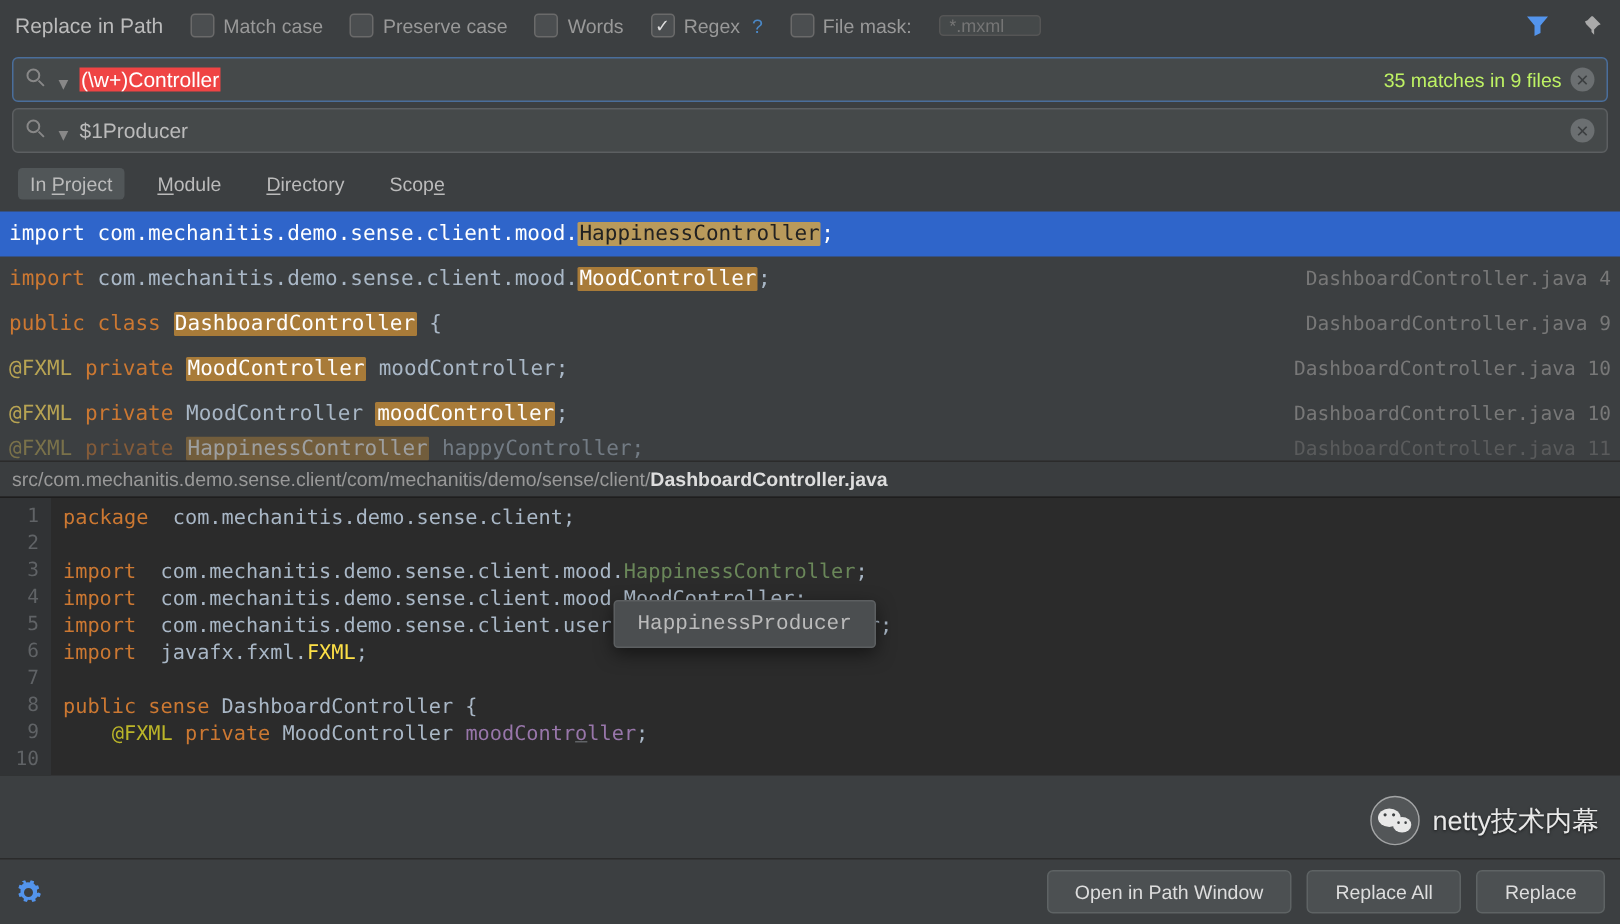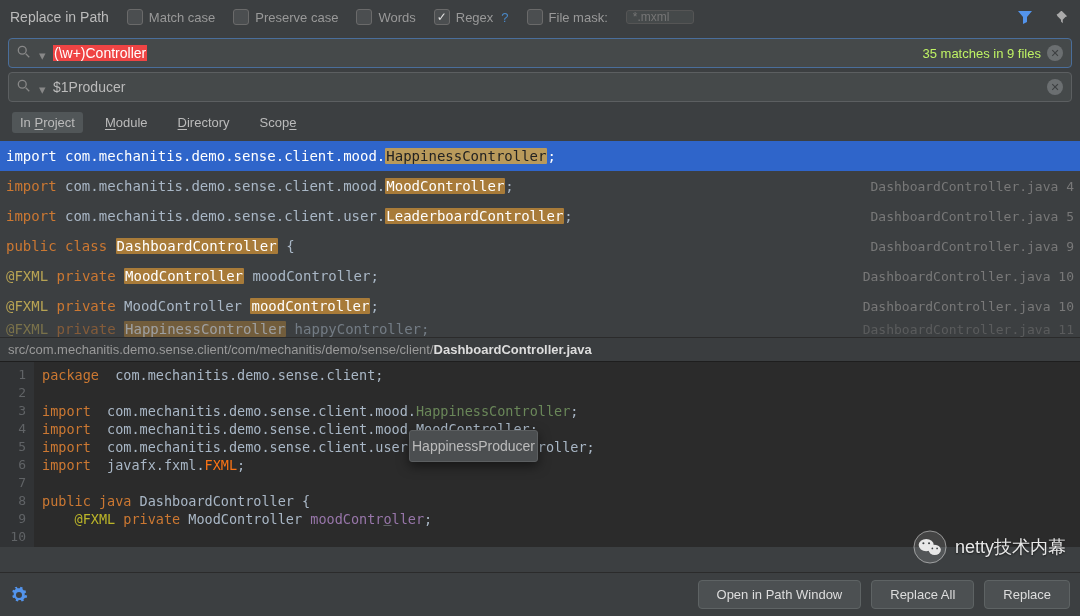--- a/index.html
+++ b/index.html
@@ -104,31 +104,31 @@
     background: #313335; color: #606366; text-align: right;
     padding: 4px 8px 4px 4px; font-family: "Menlo","Consolas",monospace;
     font-size: 13px; line-height: 18px; width: 34px;
   }
   .code {
     padding: 4px 8px; font-family: "Menlo","Consolas",monospace;
     font-size: 13.5px; line-height: 18px; color: #a9b7c6; flex:1;
     position: relative;
   }
   .c-kw { color: #cc7832; }
-  .c-fxml { color: #f97316; }
+  .c-fxml { color: #fde047; }
   .c-comment { color: #808080; }
   .c-ann { color: #bbb529; }
   .c-happy { color: #6a8759; }
   .c-ul { text-decoration: underline; text-decoration-color: #606366; }
   .tooltip {
     position: absolute; left: 375px; top: 68px;
     background: #4b4e50; border: 1px solid #5c5f61; border-radius: 3px;
-    padding: 6px 2px; color: #bbbbbb; font-size: 14px;
+    padding: 6px 15px; color: #bbbbbb; font-size: 14px;
     box-shadow: 0 4px 12px rgba(0,0,0,0.5);
-    font-family: Liberation Sans, sans-serif;
+    font-family: Liberation Mono, monospace;
   }
 
   
   .footer {
     position: absolute; bottom: 0; left: 0; right: 0;
     height: 44px; background: #3c3f41;
     border-top: 1px solid #2b2b2b;
     display: flex; align-items: center; padding: 0 10px; gap: 10px;
   }
   .gear { color: #5394ec; width:18px; height:18px; display:inline-flex; align-items:center; justify-content:center; }
@@ -224,24 +224,20 @@
   <span class="scope-tab"><span>Scop</span><span class="mn">e</span><span></span></span>
 </div>
 
 <div class="results">
   <div class="res-row selected">
     <span class="res-left"><span class="kw-import">import</span><span class="pkg"> com.mechanitis.demo.sense.client.mood.</span><span class="hl">HappinessController</span><span>;</span></span>
   </div>
   <div class="res-row">
     <span class="res-left"><span class="kw-import">import</span><span class="pkg"> com.mechanitis.demo.sense.client.mood.</span><span class="hl">MoodController</span><span>;</span></span>
     <span class="res-right"><span>DashboardController.java</span> <span>4</span></span>
-  </div>
-  <div class="res-row">
-    <span class="res-left"><span class="kw-import">import</span><span class="pkg"> com.mechanitis.demo.sense.client.user.</span><span class="hl">LeaderboardController</span><span>;</span></span>
-    <span class="res-right"><span>DashboardController.java</span> <span>5</span></span>
   </div>
   <div class="res-row">
     <span class="res-left"><span class="kw-import">public class </span><span class="hl">DashboardController</span><span> {</span></span>
     <span class="res-right"><span>DashboardController.java</span> <span>9</span></span>
   </div>
   <div class="res-row">
     <span class="res-left"><span class="ann">@FXML</span> <span class="kw-import">private </span><span class="hl">MoodController</span><span> moodController;</span></span>
     <span class="res-right"><span>DashboardController.java</span> <span>10</span></span>
   </div>
   <div class="res-row">
@@ -272,21 +268,21 @@
       <div>10</div>
   </div>
   <div class="code">
 <div><span class="c-kw">package</span>&nbsp; <span>com.mechanitis.demo.sense.client</span><span>;</span></div>
 <div>&nbsp;</div>
 <div><span class="c-kw">import</span>&nbsp; <span>com.mechanitis.demo.sense.client.mood.</span><span class="c-happy">HappinessController</span><span>;</span></div>
 <div><span class="c-kw">import</span>&nbsp; <span>com.mechanitis.demo.sense.client.mood.MoodC</span><span class="c-ul">o</span><span>ntroller</span><span>;</span></div>
 <div><span class="c-kw">import</span>&nbsp; <span>com.mechanitis.demo.sense.client.user.LeaderboardC</span><span class="c-ul">o</span><span>ntroller</span><span>;</span></div>
 <div><span class="c-kw">import</span>&nbsp; <span>javafx.fxml.</span><span class="c-fxml">FXML</span><span>;</span></div>
 <div>&nbsp;</div>
-<div><span class="c-kw">public </span><span class="c-kw">java </span><span>DashboardController {</span></div>
+<div><span class="c-kw">public </span><span class="c-kw">sense </span><span>DashboardController {</span></div>
 <div>&nbsp;&nbsp;&nbsp;&nbsp;<span class="c-ann">@FXML </span><span class="c-kw">private </span><span>MoodController </span><span style="color:#9876aa"><span>moodContr</span><span class="c-ul">o</span><span>ller</span></span><span>;</span></div>
 
     <div class="tooltip">HappinessProducer</div>
   </div>
 </div>
 
 <div class="footer">
   <span class="gear">
     <svg viewBox="0 0 24 24" width="18" height="18">
         <path fill="currentColor" d="M12 8a4 4 0 100 8 4 4 0 000-8zm9 4l2 1-1 3-2-.5a8 8 0 01-2 2l.5 2-3 1-1-2a8 8 0 01-3 0l-1 2-3-1 .5-2a8 8 0 01-2-2l-2 .5-1-3 2-1a8 8 0 010-3l-2-1 1-3 2 .5a8 8 0 012-2L6 2l3-1 1 2a8 8 0 013 0l1-2 3 1-.5 2a8 8 0 012 2l2-.5 1 3-2 1a8 8 0 010 3z"></path>

